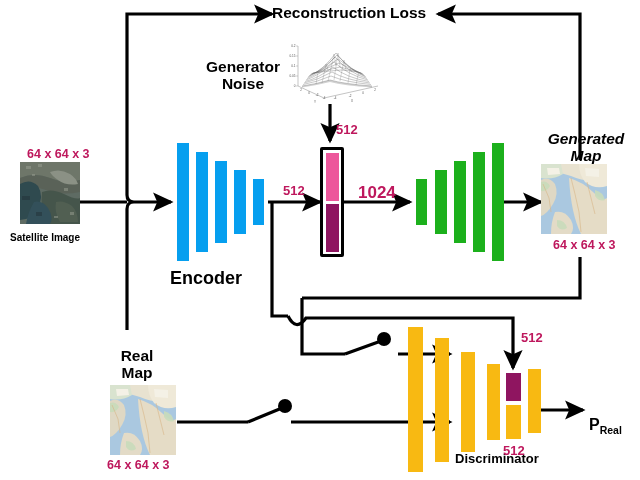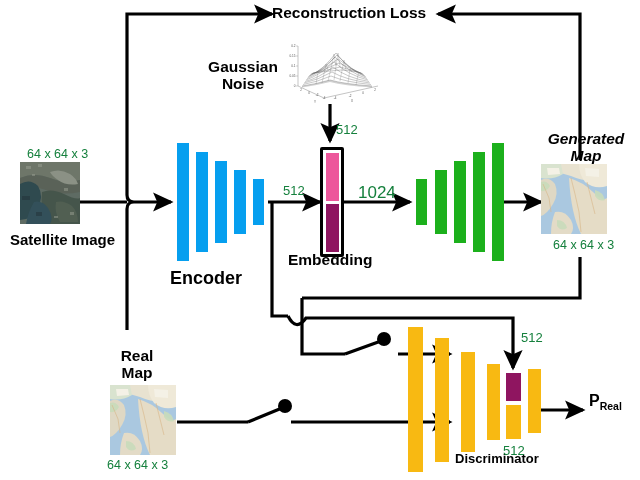--- a/index.html
+++ b/index.html
@@ -1,20 +1,20 @@
 <!DOCTYPE html>
 <html><head>
 <meta charset="utf-8">
 <style>
   html,body{margin:0;padding:0;background:#ffffff;}
   body{width:640px;height:480px;overflow:hidden;
        font-family:"Liberation Sans",sans-serif;color:#000;}
   #stage{position:relative;width:576px;height:480px;}
   .lbl{position:absolute;font-weight:bold;color:#000;white-space:pre;line-height:1.12;}
-  .num{position:absolute;font-weight:normal;color:#15803d;white-space:nowrap;}
+  .num{position:absolute;font-weight:bold;color:#be185d;white-space:nowrap;}
   .bar{position:absolute;}
   .imgbox{position:absolute;overflow:hidden;}
   svg.wires{position:absolute;left:0;top:0;width:640px;height:480px;}
   .noiseplot{position:absolute;}
 </style>
 </head>
 <body>
 
 <div id="stage">
 
@@ -67,39 +67,38 @@
 
       <path d="M540,410 L583,410" marker-end="url(#ah)"></path>
     </g>
 
     <circle cx="384" cy="339" r="7" fill="#000"></circle>
     <circle cx="285" cy="406" r="7" fill="#000"></circle>
   </svg>
 
   <div class="lbl" style="left:272px;top:4px;font-size:15.5px;">Reconstruction Loss</div>
 
-  <div class="lbl" style="left:200px;top:58px;font-size:15.5px;text-align:center;width:86px;">Gaussian
+  <div class="lbl" style="left:200px;top:58px;font-size:15.5px;text-align:center;width:86px;">Generator
 Noise</div>
 
 
   <div class="lbl" style="left:538px;top:130px;font-size:15.5px;text-align:center;width:96px;font-style:italic;">Generated
 Map</div>
 
   <div class="lbl" style="left:170px;top:268px;font-size:18px;">Encoder</div>
 
-  <div class="lbl" style="left:288px;top:251px;font-size:15.5px;">Embedding</div>
-
-  <div class="lbl" style="left:10px;top:232px;font-size:15px;">Satellite Image</div>
+
+  <div class="lbl" style="left:10px;top:232px;font-size:10px;">Satellite Image</div>
 
   <div class="lbl" style="left:106px;top:347px;font-size:15.5px;text-align:center;width:62px;">Real
 Map</div>
 
   <div class="lbl" style="left:455px;top:452px;font-size:13px;">Discriminator</div>
 
-  <div style="position:absolute;left:589px;top:392px;font-weight:bold;font-size:16px;">
+  <div style="position:absolute;left:589px;top:416px;font-weight:bold;font-size:16px;">
     <span>P</span><span style="font-size:10.5px;vertical-align:sub;">Real</span>
   </div>
 
   <div class="num" style="left:27px;top:147px;font-size:12.5px;">64 x 64 x 3</div>
   <div class="num" style="left:553px;top:238px;font-size:12.5px;">64 x 64 x 3</div>
   <div class="num" style="left:107px;top:458px;font-size:12.5px;">64 x 64 x 3</div>
 
   <div class="num" style="left:336px;top:122px;font-size:13px;">512</div>
   <div class="num" style="left:283px;top:183px;font-size:13px;">512</div>
   <div class="num" style="left:358px;top:183px;font-size:17px;">1024</div>

